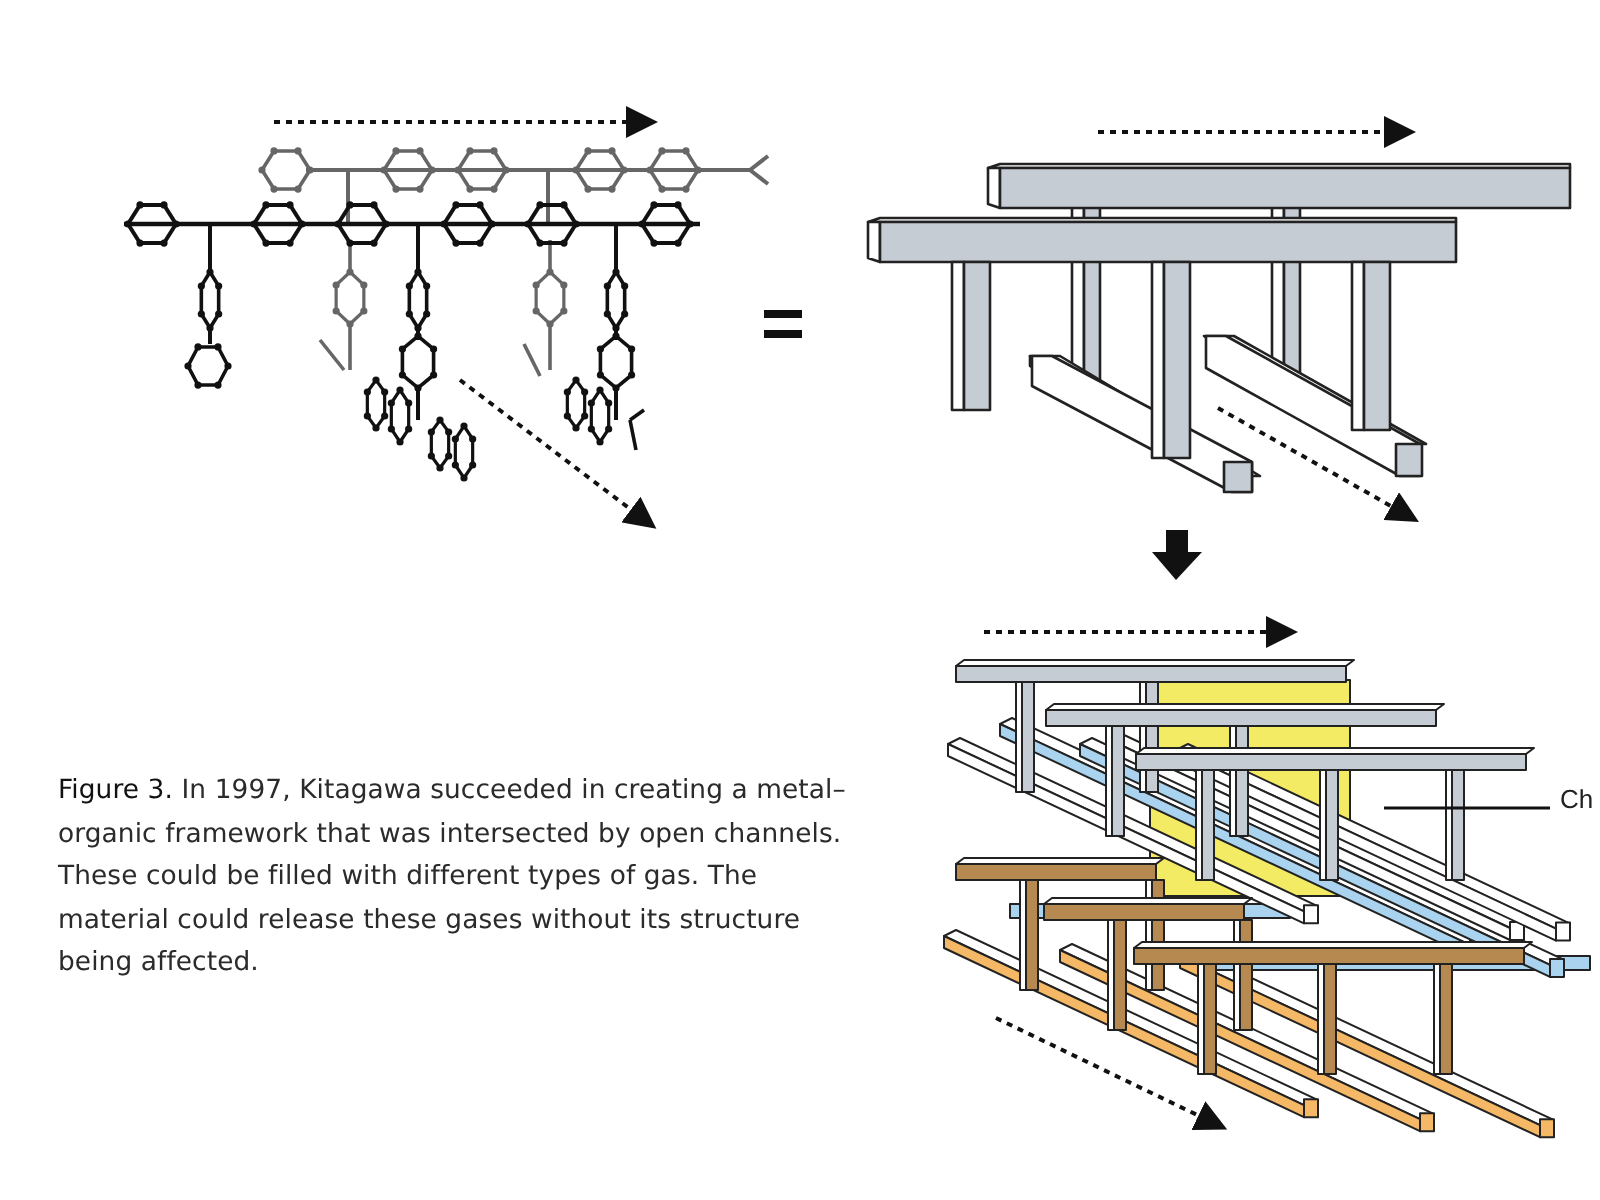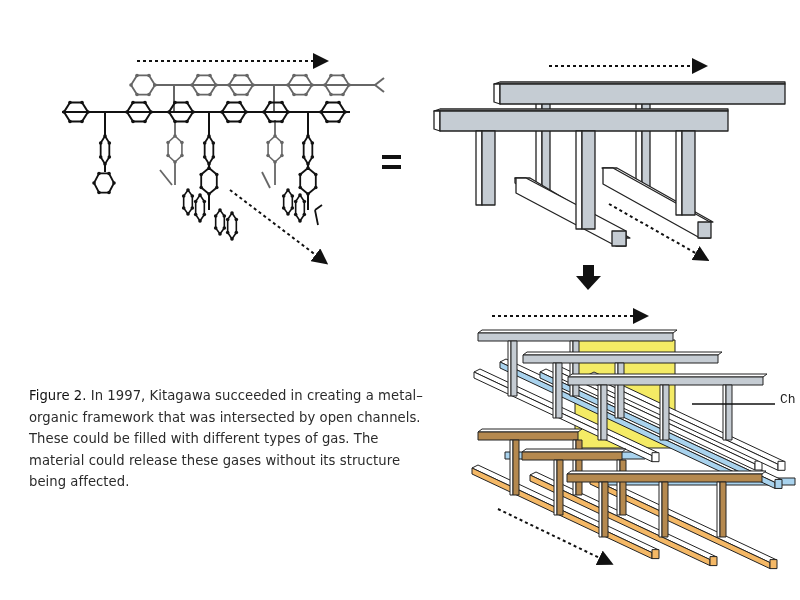--- a/index.html
+++ b/index.html
@@ -6,21 +6,21 @@
   body { width: 800px; height: 600px; position: relative; overflow: hidden; font-family: "DejaVu Sans", sans-serif; }
   #stage { position: absolute; left: 0; top: 0; width: 800px; height: 600px; }
   .caption {
     position: absolute; left: 29px; top: 385px; width: 395px;
     font-family: "DejaVu Sans", sans-serif; font-size: 13.2px; line-height: 21.6px;
     color: #2b2b2b; letter-spacing: 0.05px;
   }
   .caption .lead { color: #111; font-weight: normal; }
   .channel-label {
     position: absolute; left: 780px; top: 392px; font-size: 13px; color: #222;
-    font-family: Liberation Mono, monospace;
+    font-family: Liberation Sans, sans-serif;
     text-align: right;
   }
 </style>
 </head>
 <body>
 
 <svg id="stage" viewBox="0 0 800 600" xmlns="http://www.w3.org/2000/svg">
   <defs>
     <marker id="arrowhead" markerWidth="8" markerHeight="8" refX="6" refY="4" orient="auto">
       <path d="M0,0 L8,4 L0,8 z" fill="#111"></path>
@@ -344,14 +344,14 @@
       <rect x="720" y="482" width="6" height="55" fill="#b5894f"></rect>
     </g>
   <line x1="492" y1="316" x2="645" y2="316" stroke="#111" stroke-width="2" stroke-dasharray="3,3" marker-end="url(#arrowhead)"></line>
   <line x1="498" y1="509" x2="610" y2="563" stroke="#111" stroke-width="2" stroke-dasharray="3,3" marker-end="url(#arrowhead)"></line>
   <line x1="692" y1="404" x2="775" y2="404" stroke="#111" stroke-width="1.5"></line>
 </svg>
 
 <div class="channel-label">Ch</div>
 
 <div class="caption">
-  <span class="lead">Figure 2.</span><span> In 1997, Kitagawa succeeded in creating a metal–organic framework that was intersected by open channels. These could be filled with different types of gas. The material could release these gases without its structure being affected.</span>
+  <span class="lead">Figure 3.</span><span> In 1997, Kitagawa succeeded in creating a metal–organic framework that was intersected by open channels. These could be filled with different types of gas. The material could release these gases without its structure being affected.</span>
 </div>
 
 </body></html>

